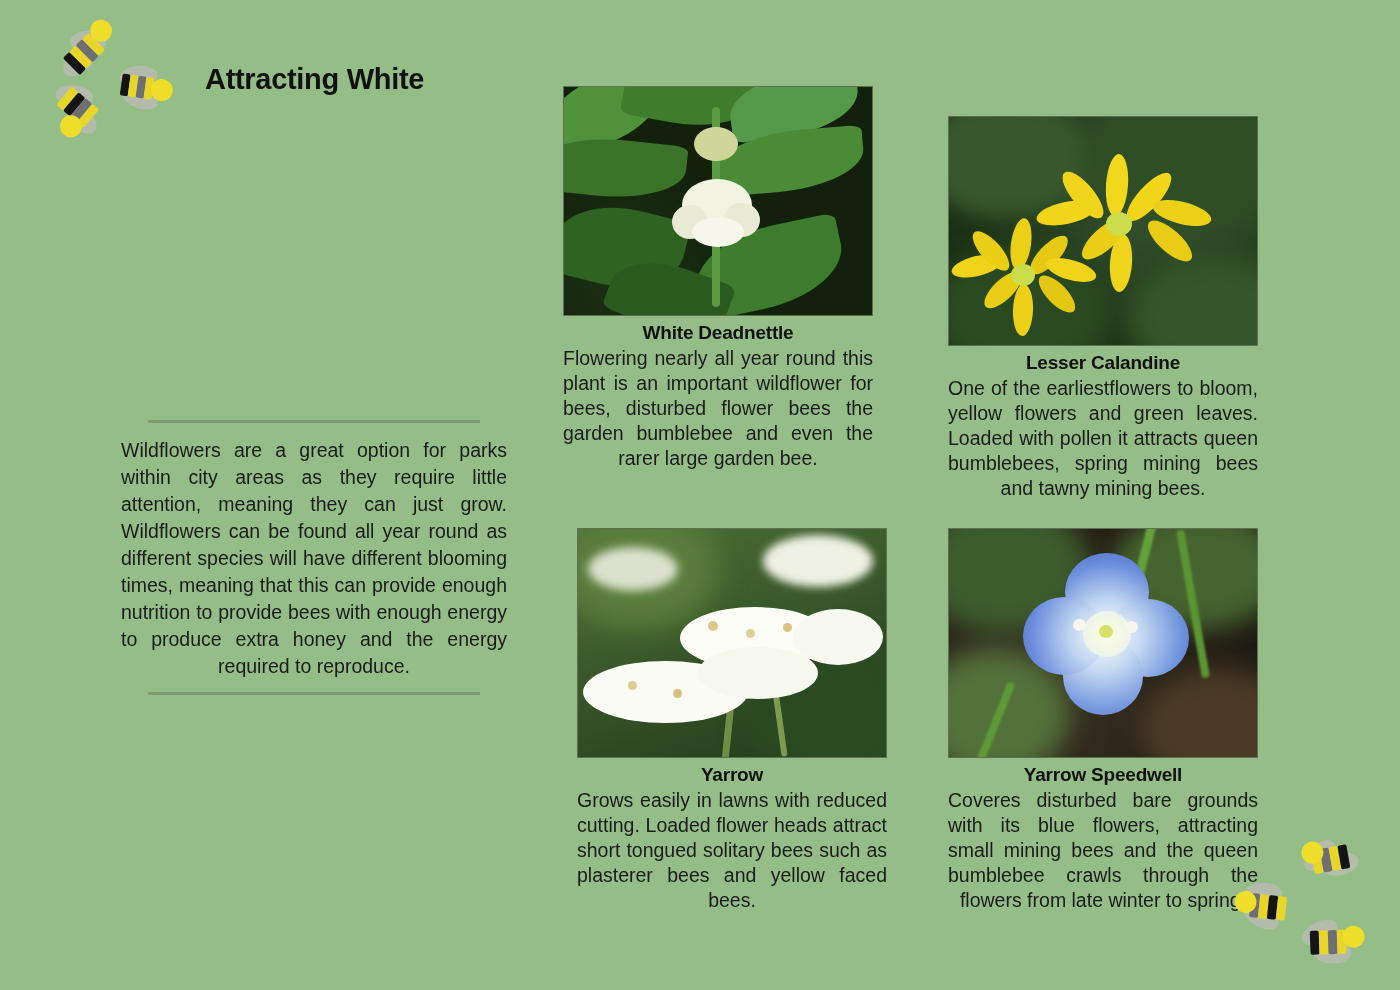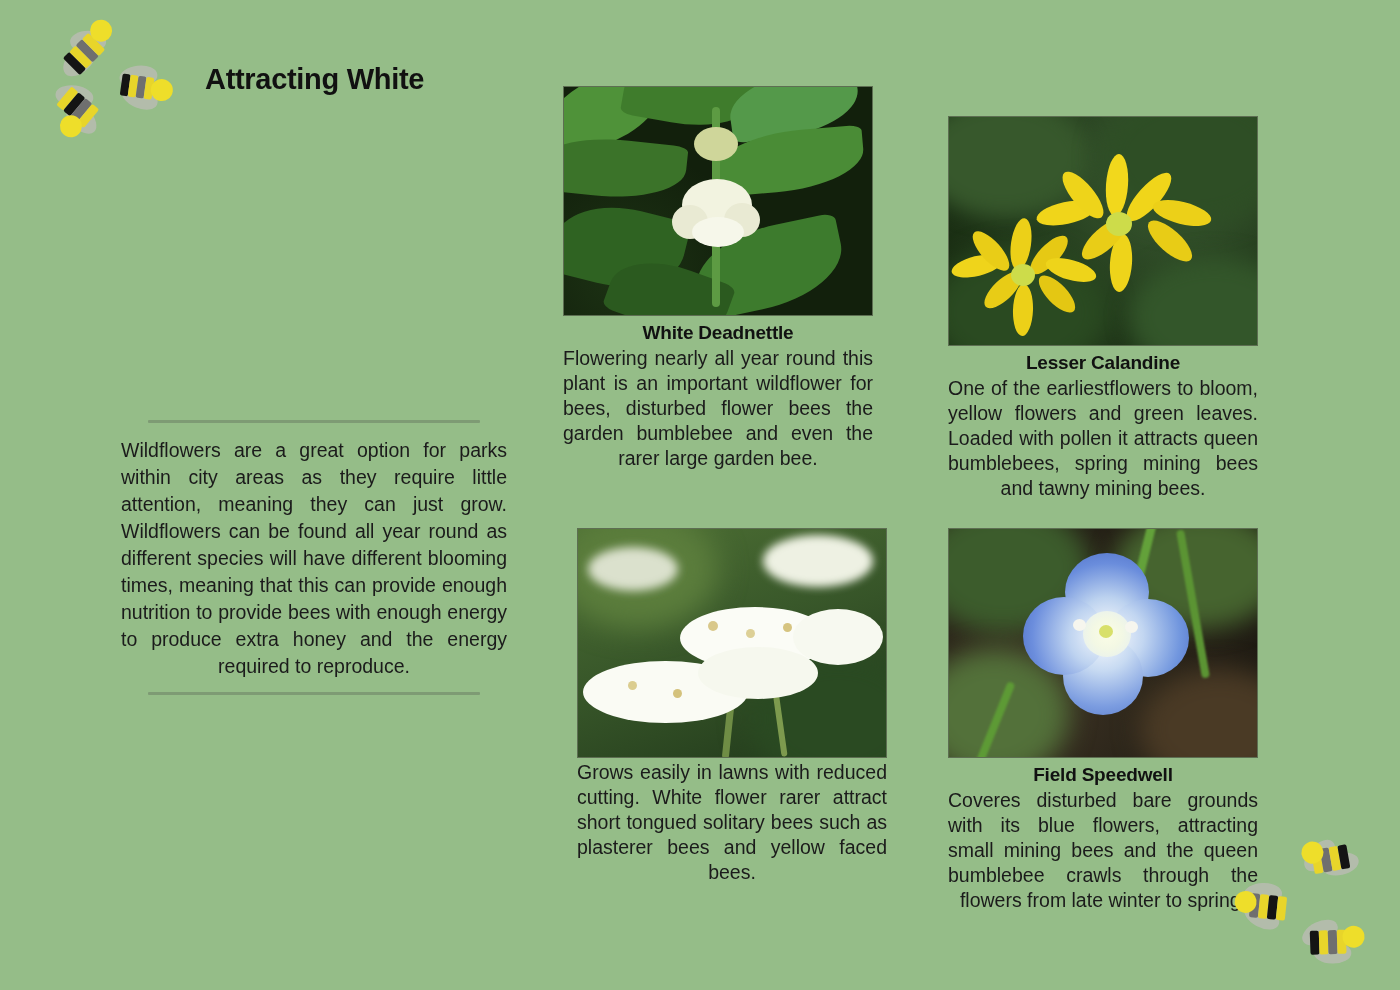--- a/index.html
+++ b/index.html
@@ -253,21 +253,22 @@
         <div class="blob" style="left:5px;   top:132px; width:165px; height:62px; background:#fafbf4;"></div>
         <div class="blob" style="left:120px; top:118px; width:120px; height:52px; background:#f6f8ee;"></div>
 
         <div class="blob" style="left:130px; top:92px;  width:10px; height:10px; background:#d9c88a;"></div>
         <div class="blob" style="left:168px; top:100px; width:9px;  height:9px;  background:#ddd096;"></div>
         <div class="blob" style="left:205px; top:94px;  width:9px;  height:9px;  background:#d6c480;"></div>
         <div class="blob" style="left:50px;  top:152px; width:9px;  height:9px;  background:#dbcd8f;"></div>
         <div class="blob" style="left:95px;  top:160px; width:9px;  height:9px;  background:#d4c27c;"></div>
       </div>
     </div>
-    <p class="card-body">Grows easily in lawns with reduced cutting. White flower rarer attract short tongued solitary bees such as plasterer bees and yellow faced bees.</p>
+    <div class="card-title">Yarrow</div>
+    <p class="card-body">Grows easily in lawns with reduced cutting. Loaded flower heads attract short tongued solitary bees such as plasterer bees and yellow faced bees.</p>
   </div>
 
   <div class="card" id="card-field-speedwell">
     <div class="card-photo">
       <div class="scene" style="background:
            radial-gradient(circle at 30% 70%, #3d3324 0%, #2a2419 45%, #1a1710 100%);">
         <div class="blob" style="left:-30px; top:-26px; width:170px; height:130px; background:#3c5c2c; filter:blur(12px);"></div>
         <div class="blob" style="left:165px; top:-20px; width:170px; height:120px; background:#46642f; filter:blur(12px);"></div>
         <div class="blob" style="left:-30px; top:120px; width:150px; height:130px; background:#53713a; filter:blur(13px);"></div>
         <div class="blob" style="left:190px; top:140px; width:160px; height:120px; background:#4a3a25; filter:blur(13px);"></div>
@@ -286,21 +287,21 @@
           <div class="petal" style="left:-6px; top:38px; width:82px; height:78px; background:
                radial-gradient(circle at 92% 50%, #f1f6fb 0%, #bed3f0 35%, #6c8edd 78%, #5475ca 100%);"></div>
           <div class="blob" style="left:54px; top:52px; width:48px; height:46px; background:
                radial-gradient(circle at 50% 50%, #fbfde6 0%, #f3f8e4 45%, #e4eef2 100%);"></div>
           <div class="blob" style="left:70px; top:66px; width:14px; height:13px; background:#d8e06a;"></div>
           <div class="blob" style="left:44px; top:60px; width:13px; height:12px; background:#f6f6ee;"></div>
           <div class="blob" style="left:96px; top:62px; width:13px; height:12px; background:#f6f6ee;"></div>
         </div>
       </div>
     </div>
-    <div class="card-title">Field Speedwell</div>
+    <div class="card-title">Yarrow Speedwell</div>
     <p class="card-body">Coveres disturbed bare grounds with its blue flowers, attracting small mining bees  and the queen bumblebee crawls through the flowers from late winter to spring.</p>
   </div>
 
   <div class="bee-cluster" id="bee-cluster-bottom-right">
 
     <div class="bee" style="left:62px; top:-2px; transform:rotate(-28deg);">
       <svg width="64" height="48" viewBox="0 0 64 48">
         <ellipse cx="20" cy="16" rx="19" ry="11" fill="#b9bcb2" opacity="0.85" transform="rotate(-18 20 16)"></ellipse>
         <ellipse cx="34" cy="33" rx="19" ry="11" fill="#b9bcb2" opacity="0.85" transform="rotate(16 34 33)"></ellipse>
         <g transform="rotate(18 27 24)">

